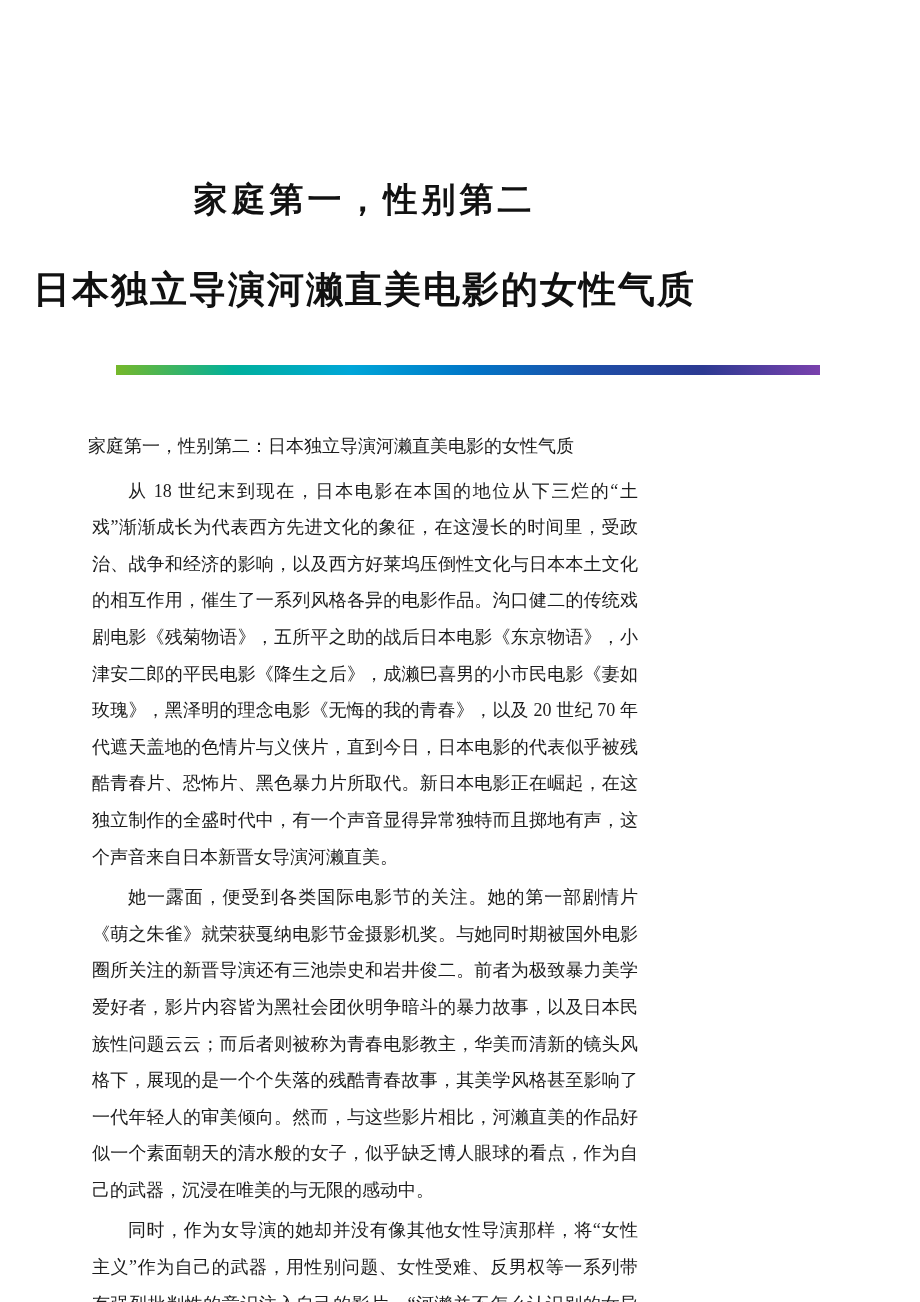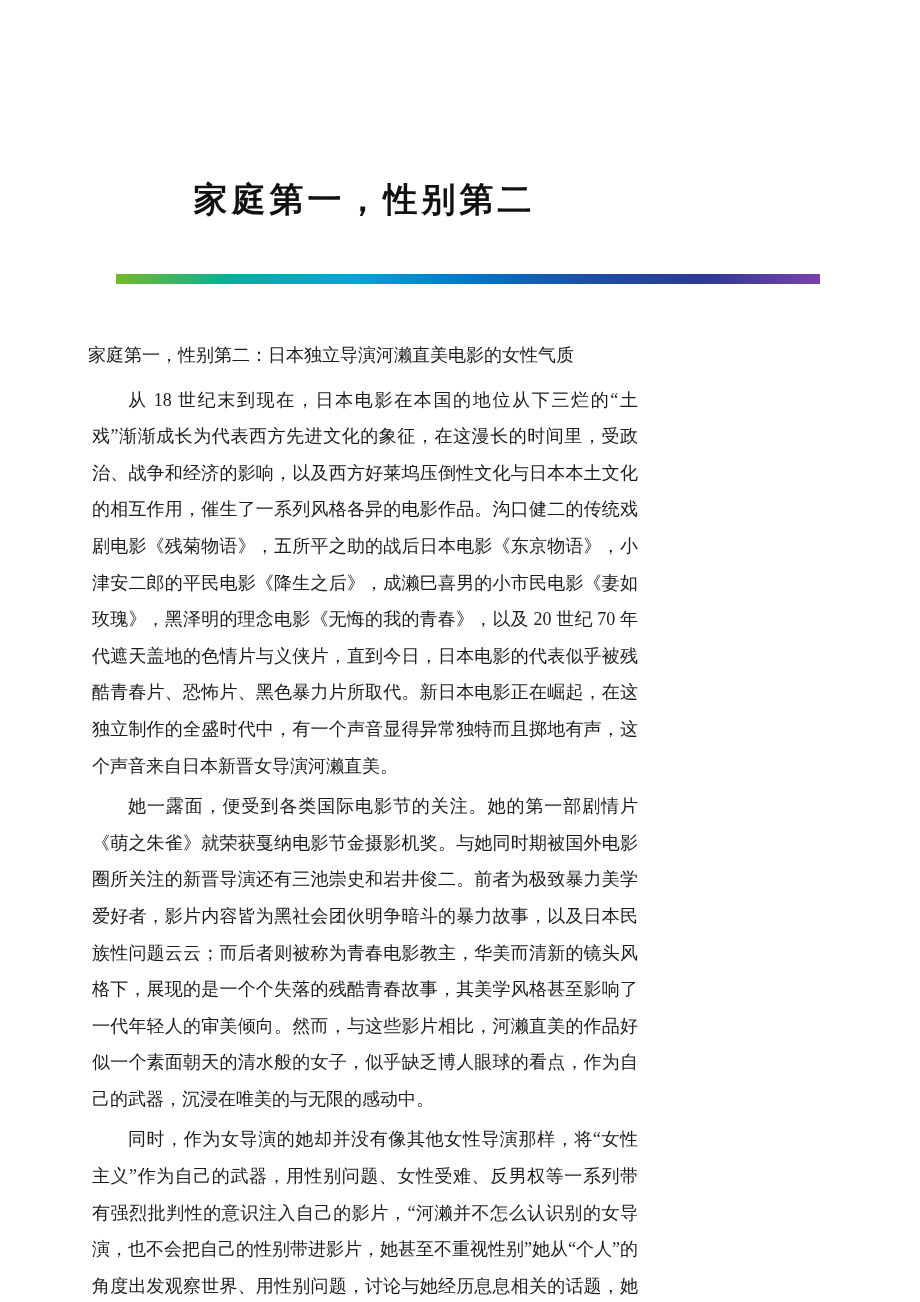--- a/index.html
+++ b/index.html
@@ -63,20 +63,21 @@
     text-indent: 2em;
   }
 </style>
 </head>
 <body>
 
 <div class="doc-page">
 
   <h1 class="doc-title">家庭第一，性别第二</h1>
 
+  <h2 class="doc-subtitle">日本独立导演河濑直美电影的女性气质</h2>
 
   <div class="gradient-divider" style="background: linear-gradient(to right, rgb(118, 184, 42), rgb(0, 176, 155), rgb(0, 166, 216), rgb(0, 119, 200), rgb(29, 79, 168), rgb(44, 58, 146), rgb(122, 65, 173));"></div>
 
   <div class="article-body">
     <div class="heading-line">家庭第一，性别第二：日本独立导演河濑直美电影的女性气质</div>
     <div>
         <p class="para">从 18 世纪末到现在，日本电影在本国的地位从下三烂的“土戏”渐渐成长为代表西方先进文化的象征，在这漫长的时间里，受政治、战争和经济的影响，以及西方好莱坞压倒性文化与日本本土文化的相互作用，催生了一系列风格各异的电影作品。沟口健二的传统戏剧电影《残菊物语》，五所平之助的战后日本电影《东京物语》，小津安二郎的平民电影《降生之后》，成濑巳喜男的小市民电影《妻如玫瑰》，黑泽明的理念电影《无悔的我的青春》，以及 20 世纪 70 年代遮天盖地的色情片与义侠片，直到今日，日本电影的代表似乎被残酷青春片、恐怖片、黑色暴力片所取代。新日本电影正在崛起，在这独立制作的全盛时代中，有一个声音显得异常独特而且掷地有声，这个声音来自日本新晋女导演河濑直美。</p>
         <p class="para">她一露面，便受到各类国际电影节的关注。她的第一部剧情片《萌之朱雀》就荣获戛纳电影节金摄影机奖。与她同时期被国外电影圈所关注的新晋导演还有三池崇史和岩井俊二。前者为极致暴力美学爱好者，影片内容皆为黑社会团伙明争暗斗的暴力故事，以及日本民族性问题云云；而后者则被称为青春电影教主，华美而清新的镜头风格下，展现的是一个个失落的残酷青春故事，其美学风格甚至影响了一代年轻人的审美倾向。然而，与这些影片相比，河濑直美的作品好似一个素面朝天的清水般的女子，似乎缺乏博人眼球的看点，作为自己的武器，沉浸在唯美的与无限的感动中。</p>
         <p class="para">同时，作为女导演的她却并没有像其他女性导演那样，将“女性主义”作为自己的武器，用性别问题、女性受难、反男权等一系列带有强烈批判性的意识注入自己的影片，“河濑并不怎么认识别的女导演，也不会把自己的性别带进影片，她甚至不重视性别”她从“个人”的角度出发观察世界、用性别问题，讨论与她经历息息相关的话题，她关注人、家庭、生死、时光，而非陷入男女差异与不平等的社会问题中的怪圈。所以，她的影片具有强烈的个</p>
       </div>

